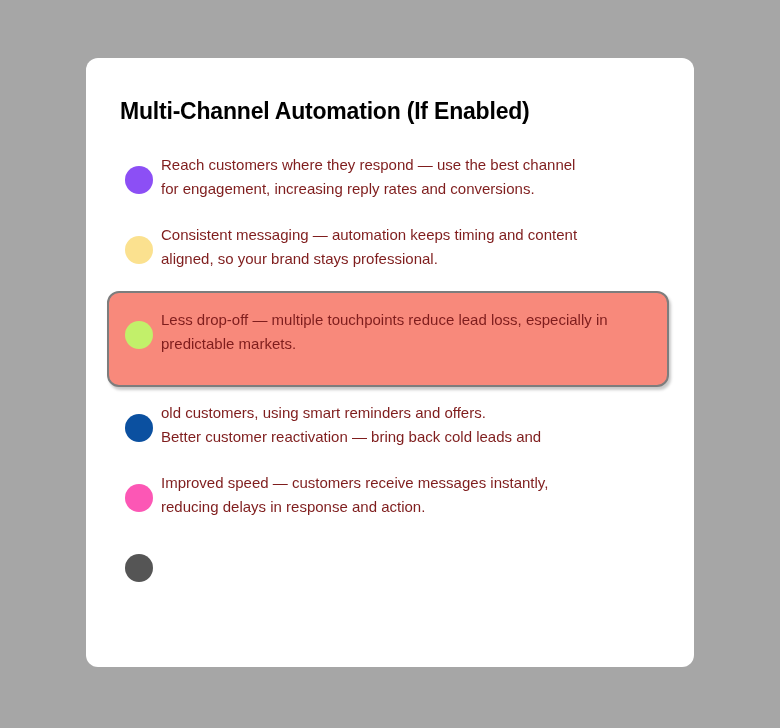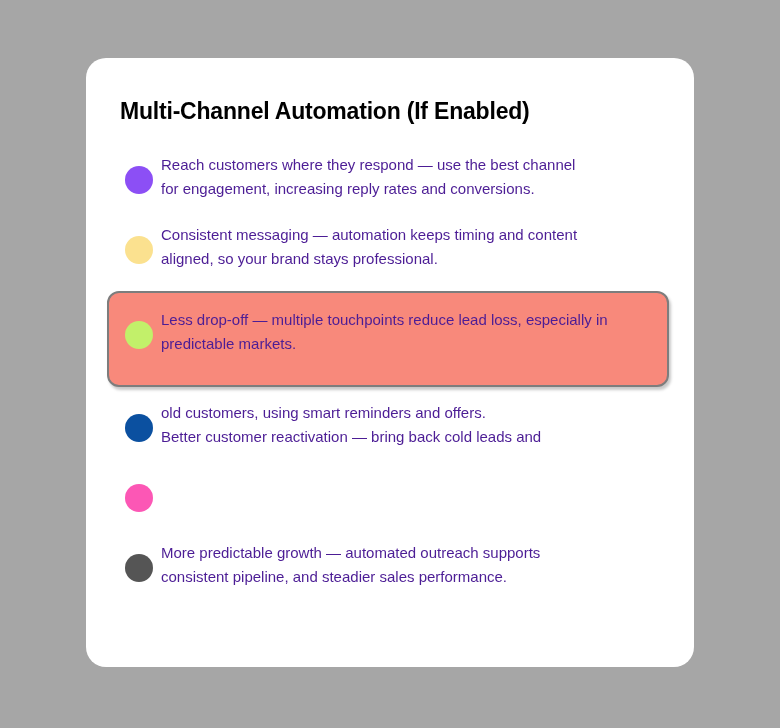--- a/index.html
+++ b/index.html
@@ -20,21 +20,21 @@
   }
 
   
   #card {
     position: absolute;
     left: 86px;
     top: 58px;
     width: 608px;
     height: 609px;
     background: #ffffff;
-    border-radius: 20px;
+    border-radius: 12px;
     box-sizing: border-box;
   }
 
   
   #title {
     position: absolute;
     left: 34px;
     top: 40px;
     font-size: 23px;
     font-weight: bold;
@@ -82,21 +82,21 @@
     top: 28px;
   }
 
   .benefit-text {
     position: absolute;
     left: 75px;
     top: 2px;
     width: 500px;
     font-size: 15px;
     line-height: 24px;
-    color: #4c1d95;
+    color: #7f1d1d;
   }
 
   .benefit-row.highlighted .benefit-text {
     left: 52px;
     top: 15px;
     width: 500px;
   }
 
   .benefit-text .line {
     display: block;
@@ -135,24 +135,24 @@
         </div>
         <div class="benefit-row">
           <span class="bullet" style="background: rgb(11, 80, 160);"></span>
           <div class="benefit-text">
             <span class="line">old customers, using smart reminders and offers.</span>
             <span class="line">Better customer reactivation — bring back cold leads and</span>
           </div>
         </div>
         <div class="benefit-row">
           <span class="bullet" style="background: rgb(252, 87, 181);"></span>
+          <div class="benefit-text">
+            <span class="line">Improved speed — customers receive messages instantly,</span>
+            <span class="line">reducing delays in response and action.</span>
+          </div>
         </div>
         <div class="benefit-row">
           <span class="bullet" style="background: rgb(85, 85, 85);"></span>
-          <div class="benefit-text">
-            <span class="line">More predictable growth — automated outreach supports</span>
-            <span class="line">consistent pipeline, and steadier sales performance.</span>
-          </div>
         </div>
       </div>
 
   </div>
 </div>
 
 </body></html>

